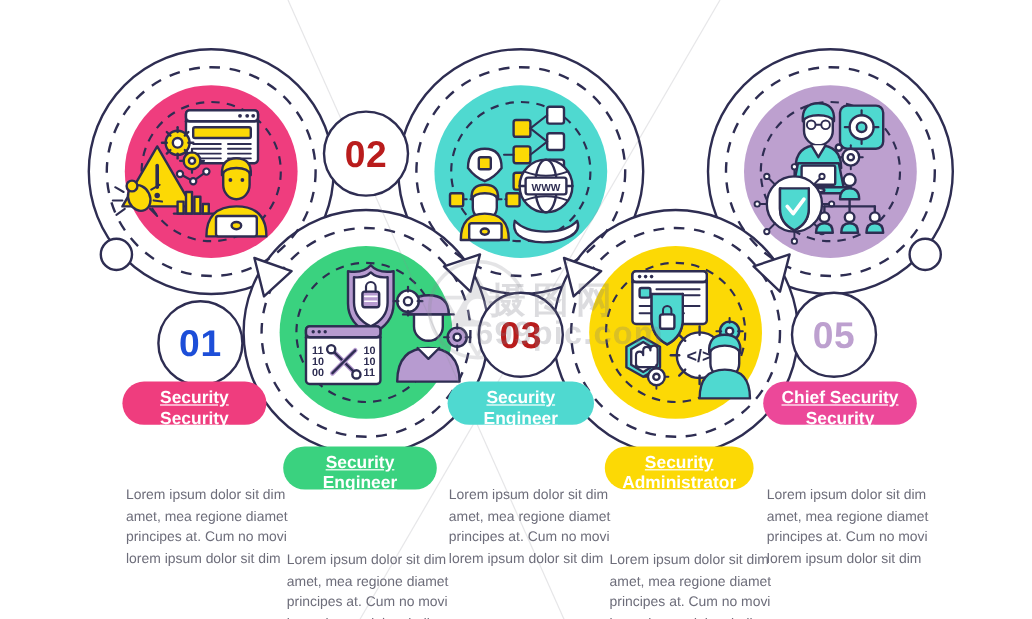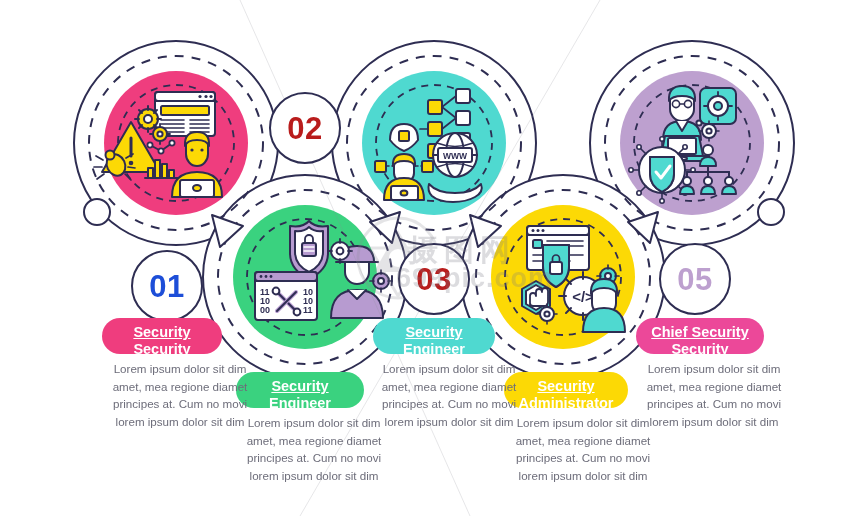--- a/index.html
+++ b/index.html
@@ -45,21 +45,22 @@
     padding:6px 14px;
     text-decoration:underline;
   }
 
   .body{
     position:absolute;
     width:150px;
     font-size:11.6px;
     line-height:1.52;
     color:#6d6d7a;
-    text-align:center;
+    text-align:left;
+    margin-top:44px;
   }
 
   
   .wm{
     position:absolute;
     color:rgba(120,120,130,.26);
     font-weight:bold;
     pointer-events:none;
     user-select:none;
   }

